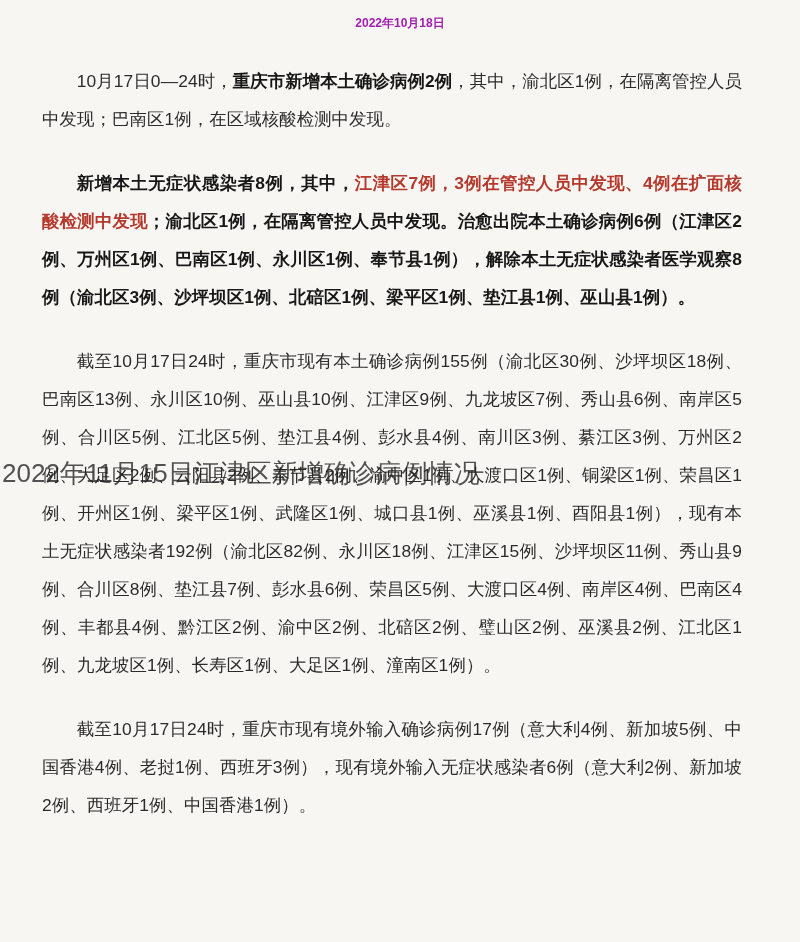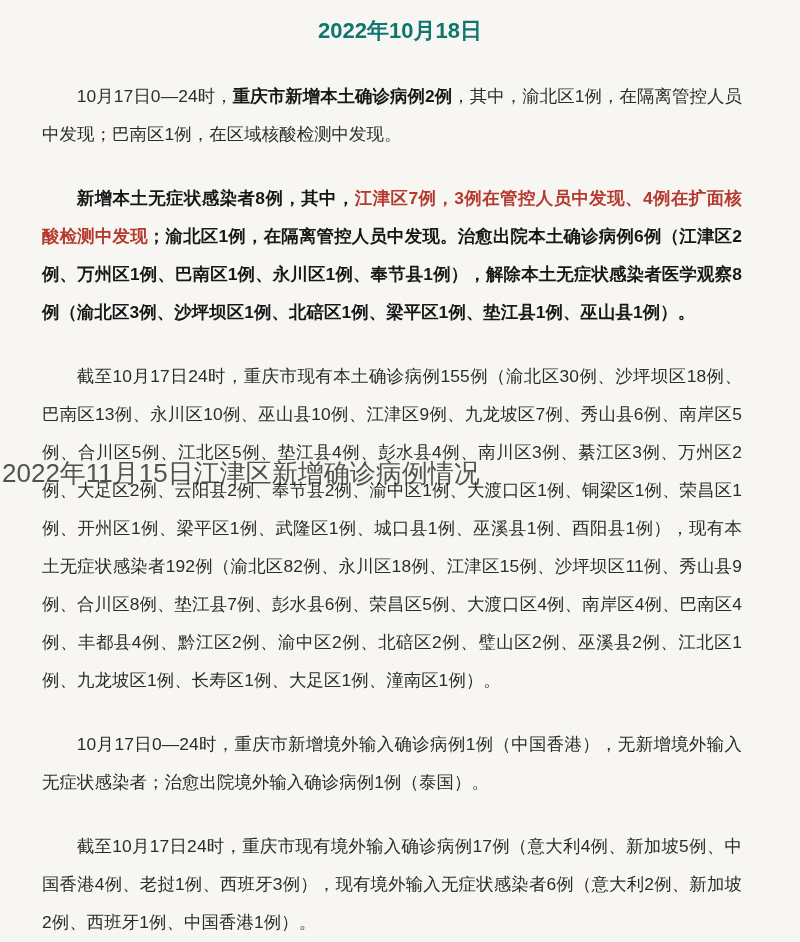--- a/index.html
+++ b/index.html
@@ -22,23 +22,23 @@
     box-sizing: border-box;
     padding: 0;
   }
 
   .header {
     text-align: center;
     padding-top: 14px;
   }
 
   .doc-date {
-    font-size: 22px;
+    font-size: 12px;
     font-weight: 700;
-    color: #0f766e;
+    color: #a21caf;
     letter-spacing: 0px;
     line-height: 1.5;
     margin: 0;
   }
 
   .doc-title {
     font-size: 17.5px;
     font-weight: 700;
     color: #1a1a1a;
     line-height: 1.5;
@@ -97,21 +97,20 @@
   </div>
 
   <div class="body-wrap">
 
     <p class="para"><span>10月17日0—24时，</span><span class="b">重庆市新增本土确诊病例2例</span><span>，其中，渝北区1例，在隔离管控人员中发现；巴南区1例，在区域核酸检测中发现。</span></p>
 
     <p class="para"><span class="b">新增本土无症状感染者8例</span><span class="b">，其中，</span><span class="red">江津区7例，3例在管控人员中发现、4例在扩面核酸检测中发现</span><span class="b">；渝北区1例，在隔离管控人员中发现。治愈出院本土确诊病例6例（江津区2例、万州区1例、巴南区1例、永川区1例、奉节县1例），解除本土无症状感染者医学观察8例（渝北区3例、沙坪坝区1例、北碚区1例、梁平区1例、垫江县1例、巫山县1例）。</span></p>
 
     <p class="para">截至10月17日24时，重庆市现有本土确诊病例155例（渝北区30例、沙坪坝区18例、巴南区13例、永川区10例、巫山县10例、江津区9例、九龙坡区7例、秀山县6例、南岸区5例、合川区5例、江北区5例、垫江县4例、彭水县4例、南川区3例、綦江区3例、万州区2例、大足区2例、云阳县2例、奉节县2例、渝中区1例、大渡口区1例、铜梁区1例、荣昌区1例、开州区1例、梁平区1例、武隆区1例、城口县1例、巫溪县1例、酉阳县1例），现有本土无症状感染者192例（渝北区82例、永川区18例、江津区15例、沙坪坝区11例、秀山县9例、合川区8例、垫江县7例、彭水县6例、荣昌区5例、大渡口区4例、南岸区4例、巴南区4例、丰都县4例、黔江区2例、渝中区2例、北碚区2例、璧山区2例、巫溪县2例、江北区1例、九龙坡区1例、长寿区1例、大足区1例、潼南区1例）。</p>
 
-    <p class="para">10月17日0—24时，重庆市新增境外输入确诊病例1例（中国香港），无新增境外输入无症状感染者；治愈出院境外输入确诊病例1例（泰国）。</p>
 
     <p class="para">截至10月17日24时，重庆市现有境外输入确诊病例17例（意大利4例、新加坡5例、中国香港4例、老挝1例、西班牙3例），现有境外输入无症状感染者6例（意大利2例、新加坡2例、西班牙1例、中国香港1例）。</p>
 
   </div>
 
   <div class="watermark">2022年11月15日江津区新增确诊病例情况</div>
 
 </div>
 
 </body></html>

